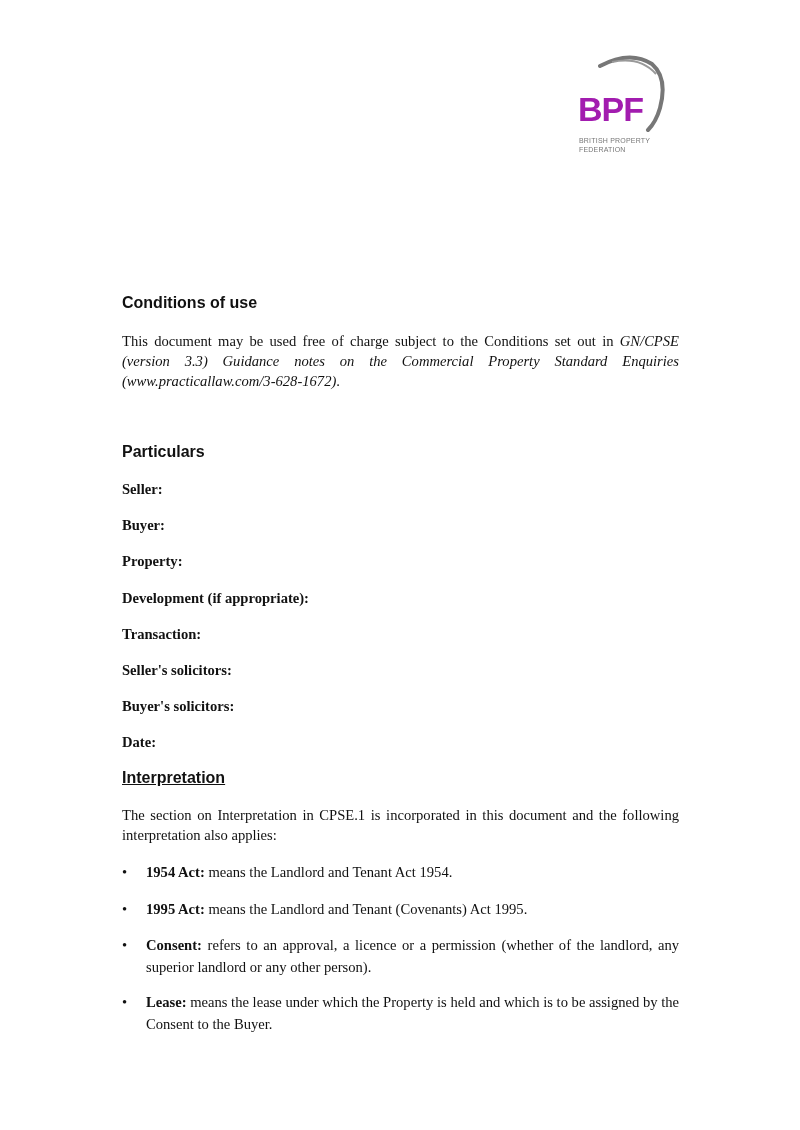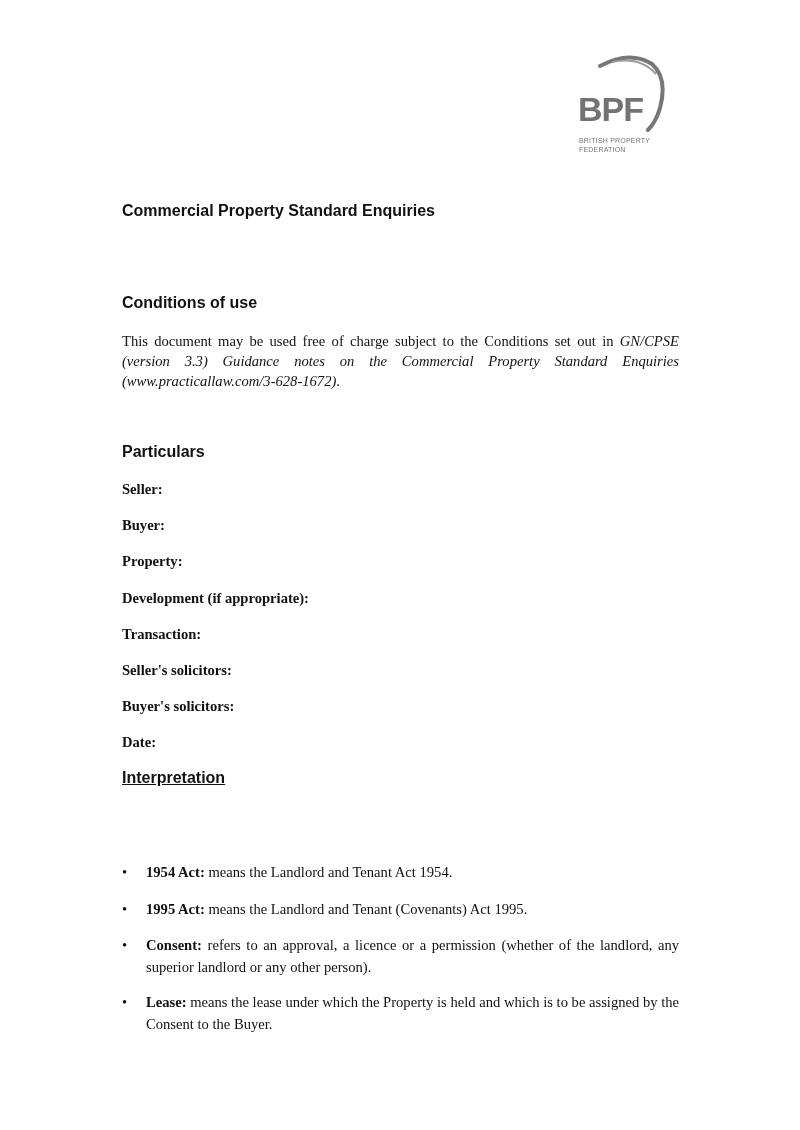--- a/index.html
+++ b/index.html
@@ -1,21 +1,21 @@
 <!DOCTYPE html>
 <html><head>
   <meta charset="utf-8">
   <style>
     html, body { margin: 0; padding: 0; background: #ffffff; }
     body { width: 800px; height: 1130px; position: relative; overflow: hidden; color: #111; }
     .page { position: absolute; left: 0; top: 0; width: 800px; height: 1130px; }
 
     .logo { position: absolute; left: 560px; top: 52px; width: 120px; height: 112px; }
     .logo-arc { position: absolute; left: 0; top: 0; }
-    .logo-text { position: absolute; left: 18px; top: 38px; font-family: "Liberation Sans", sans-serif; font-weight: bold; font-size: 34px; color: #737373; letter-spacing: -1px; }
+    .logo-text { position: absolute; left: 18px; top: 38px; font-family: "Liberation Sans", sans-serif; font-weight: bold; font-size: 34px; color: #a21caf; letter-spacing: -1px; }
     .logo-sub { position: absolute; left: 19px; top: 84px; font-family: "Liberation Sans", sans-serif; font-size: 7px; line-height: 9px; color: #777777; text-transform: uppercase; letter-spacing: 0.2px; }
 
     .h { position: absolute; left: 122px; font-family: "Liberation Sans", sans-serif; font-weight: bold; font-size: 16px; color: #111; }
     .h-title { top: 202px; }
     .h-sub { top: 238px; line-height: 20px; width: 560px; }
     .h-cond { top: 294px; }
     .h-part { top: 443px; }
     .h-interp { top: 769px; text-decoration: underline; }
 
     .p { position: absolute; left: 122px; width: 557px; font-family: "Liberation Serif", serif; font-size: 14.6px; line-height: 20px; text-align: justify; text-align-last: left; }
@@ -40,40 +40,40 @@
       <path d="M 40 14 Q 70 -2 92 12 Q 108 26 100 56 Q 96 70 88 78" fill="none" stroke="#777" stroke-width="4" stroke-linecap="round"></path>
       <path d="M 52 10 Q 80 4 96 22" fill="none" stroke="#999" stroke-width="2"></path>
     </svg>
     <div class="logo-text">BPF</div>
     <div class="logo-sub">
       <div>British Property</div>
       <div>Federation</div>
     </div>
   </div>
 
-  <div class="h h-title">Commercial Property Standard Enquiries</div>
   <div class="h h-cond">Conditions of use</div>
 
   <div class="p p-cond">
     <span>This document may be used free of charge subject  to the Conditions set out in </span><span class="i">GN/CPSE (version 3.3) Guidance notes on the Commercial Property Standard Enquiries (www.practicallaw.com/3-628-1672)</span><span>.</span>
   </div>
 
   <div class="h h-part">Particulars</div>
 
   <div class="lbl" style="top:481px">Seller:</div>
   <div class="lbl" style="top:517px">Buyer:</div>
   <div class="lbl" style="top:553px">Property:</div>
   <div class="lbl" style="top:590px">Development (if appropriate):</div>
   <div class="lbl" style="top:626px">Transaction:</div>
   <div class="lbl" style="top:662px">Seller's solicitors:</div>
   <div class="lbl" style="top:698px">Buyer's solicitors:</div>
   <div class="lbl" style="top:734px">Date:</div>
 
   <div class="h h-interp">Interpretation</div>
 
+  <div class="p p-interp">The section on Interpretation in CPSE.1 is incorporated in this document and the following interpretation also applies:</div>
 
   <div class="bullet" style="top:861px">
     <span class="dot">•</span>
     <div class="txt"><span class="b">1954 Act:</span><span> means the Landlord and Tenant Act 1954.</span></div>
   </div>
 
   <div class="bullet" style="top:898px">
     <span class="dot">•</span>
     <div class="txt"><span class="b">1995 Act:</span><span> means the Landlord and Tenant (Covenants) Act 1995.</span></div>
   </div>

